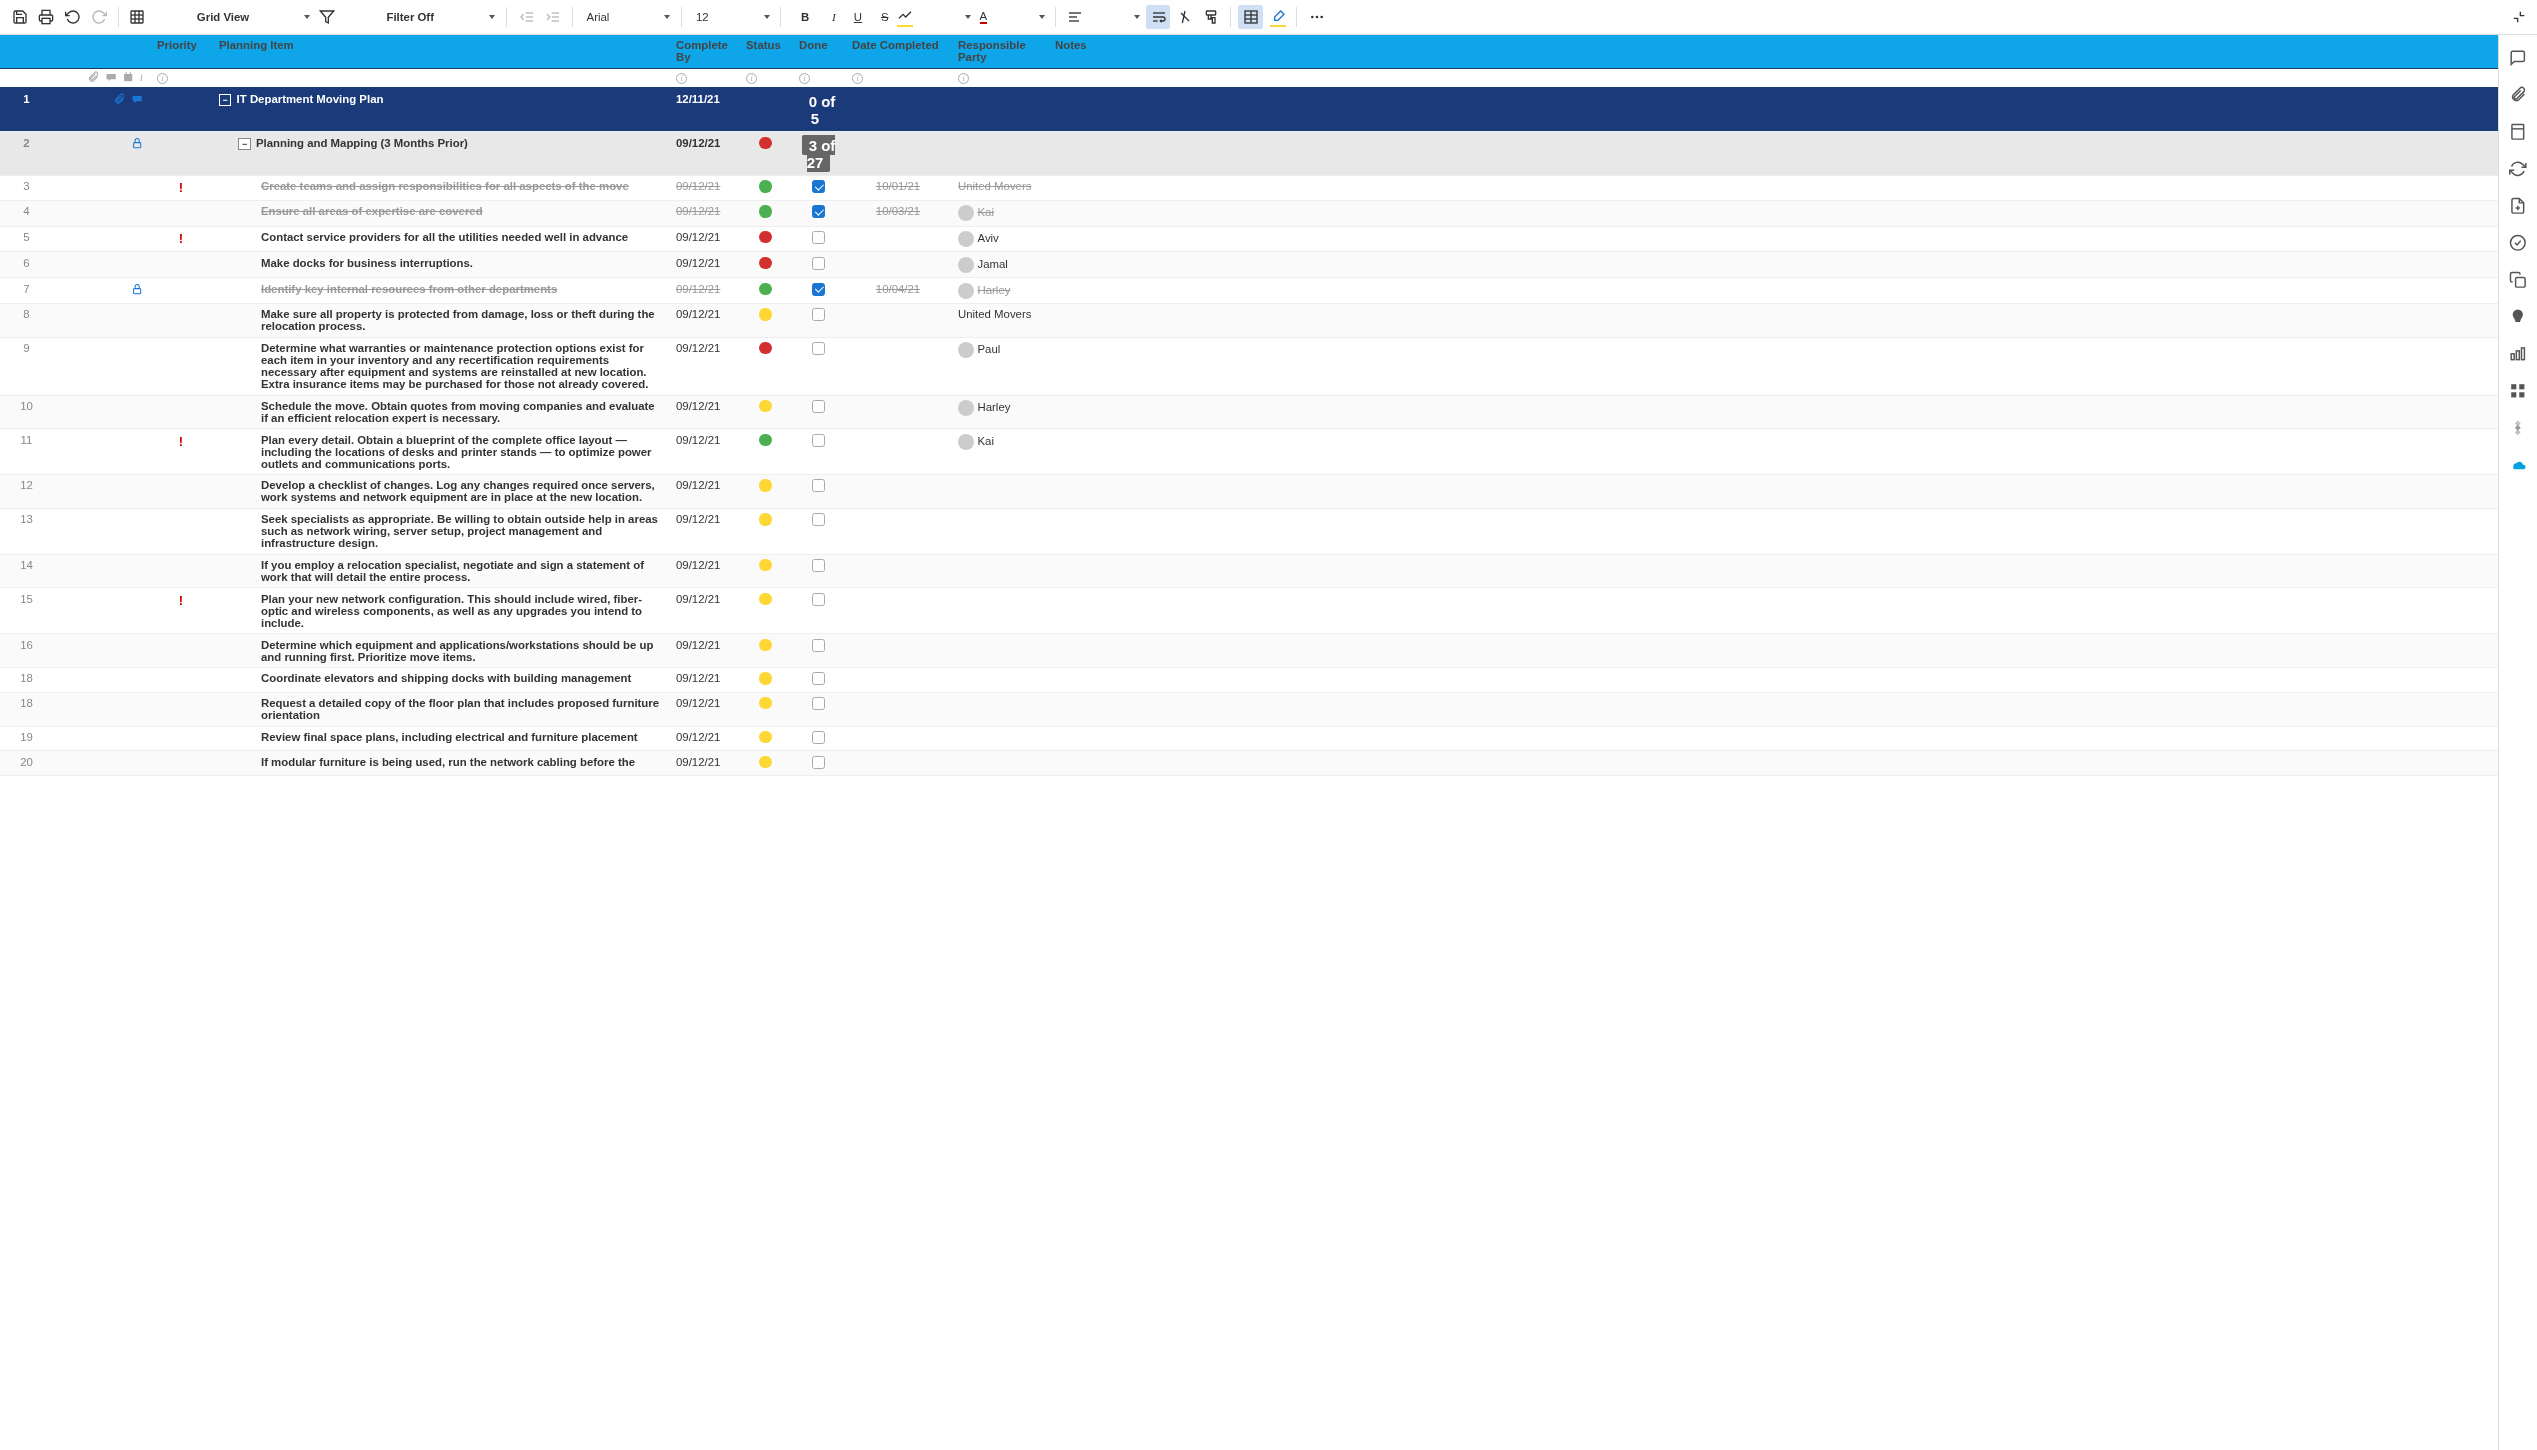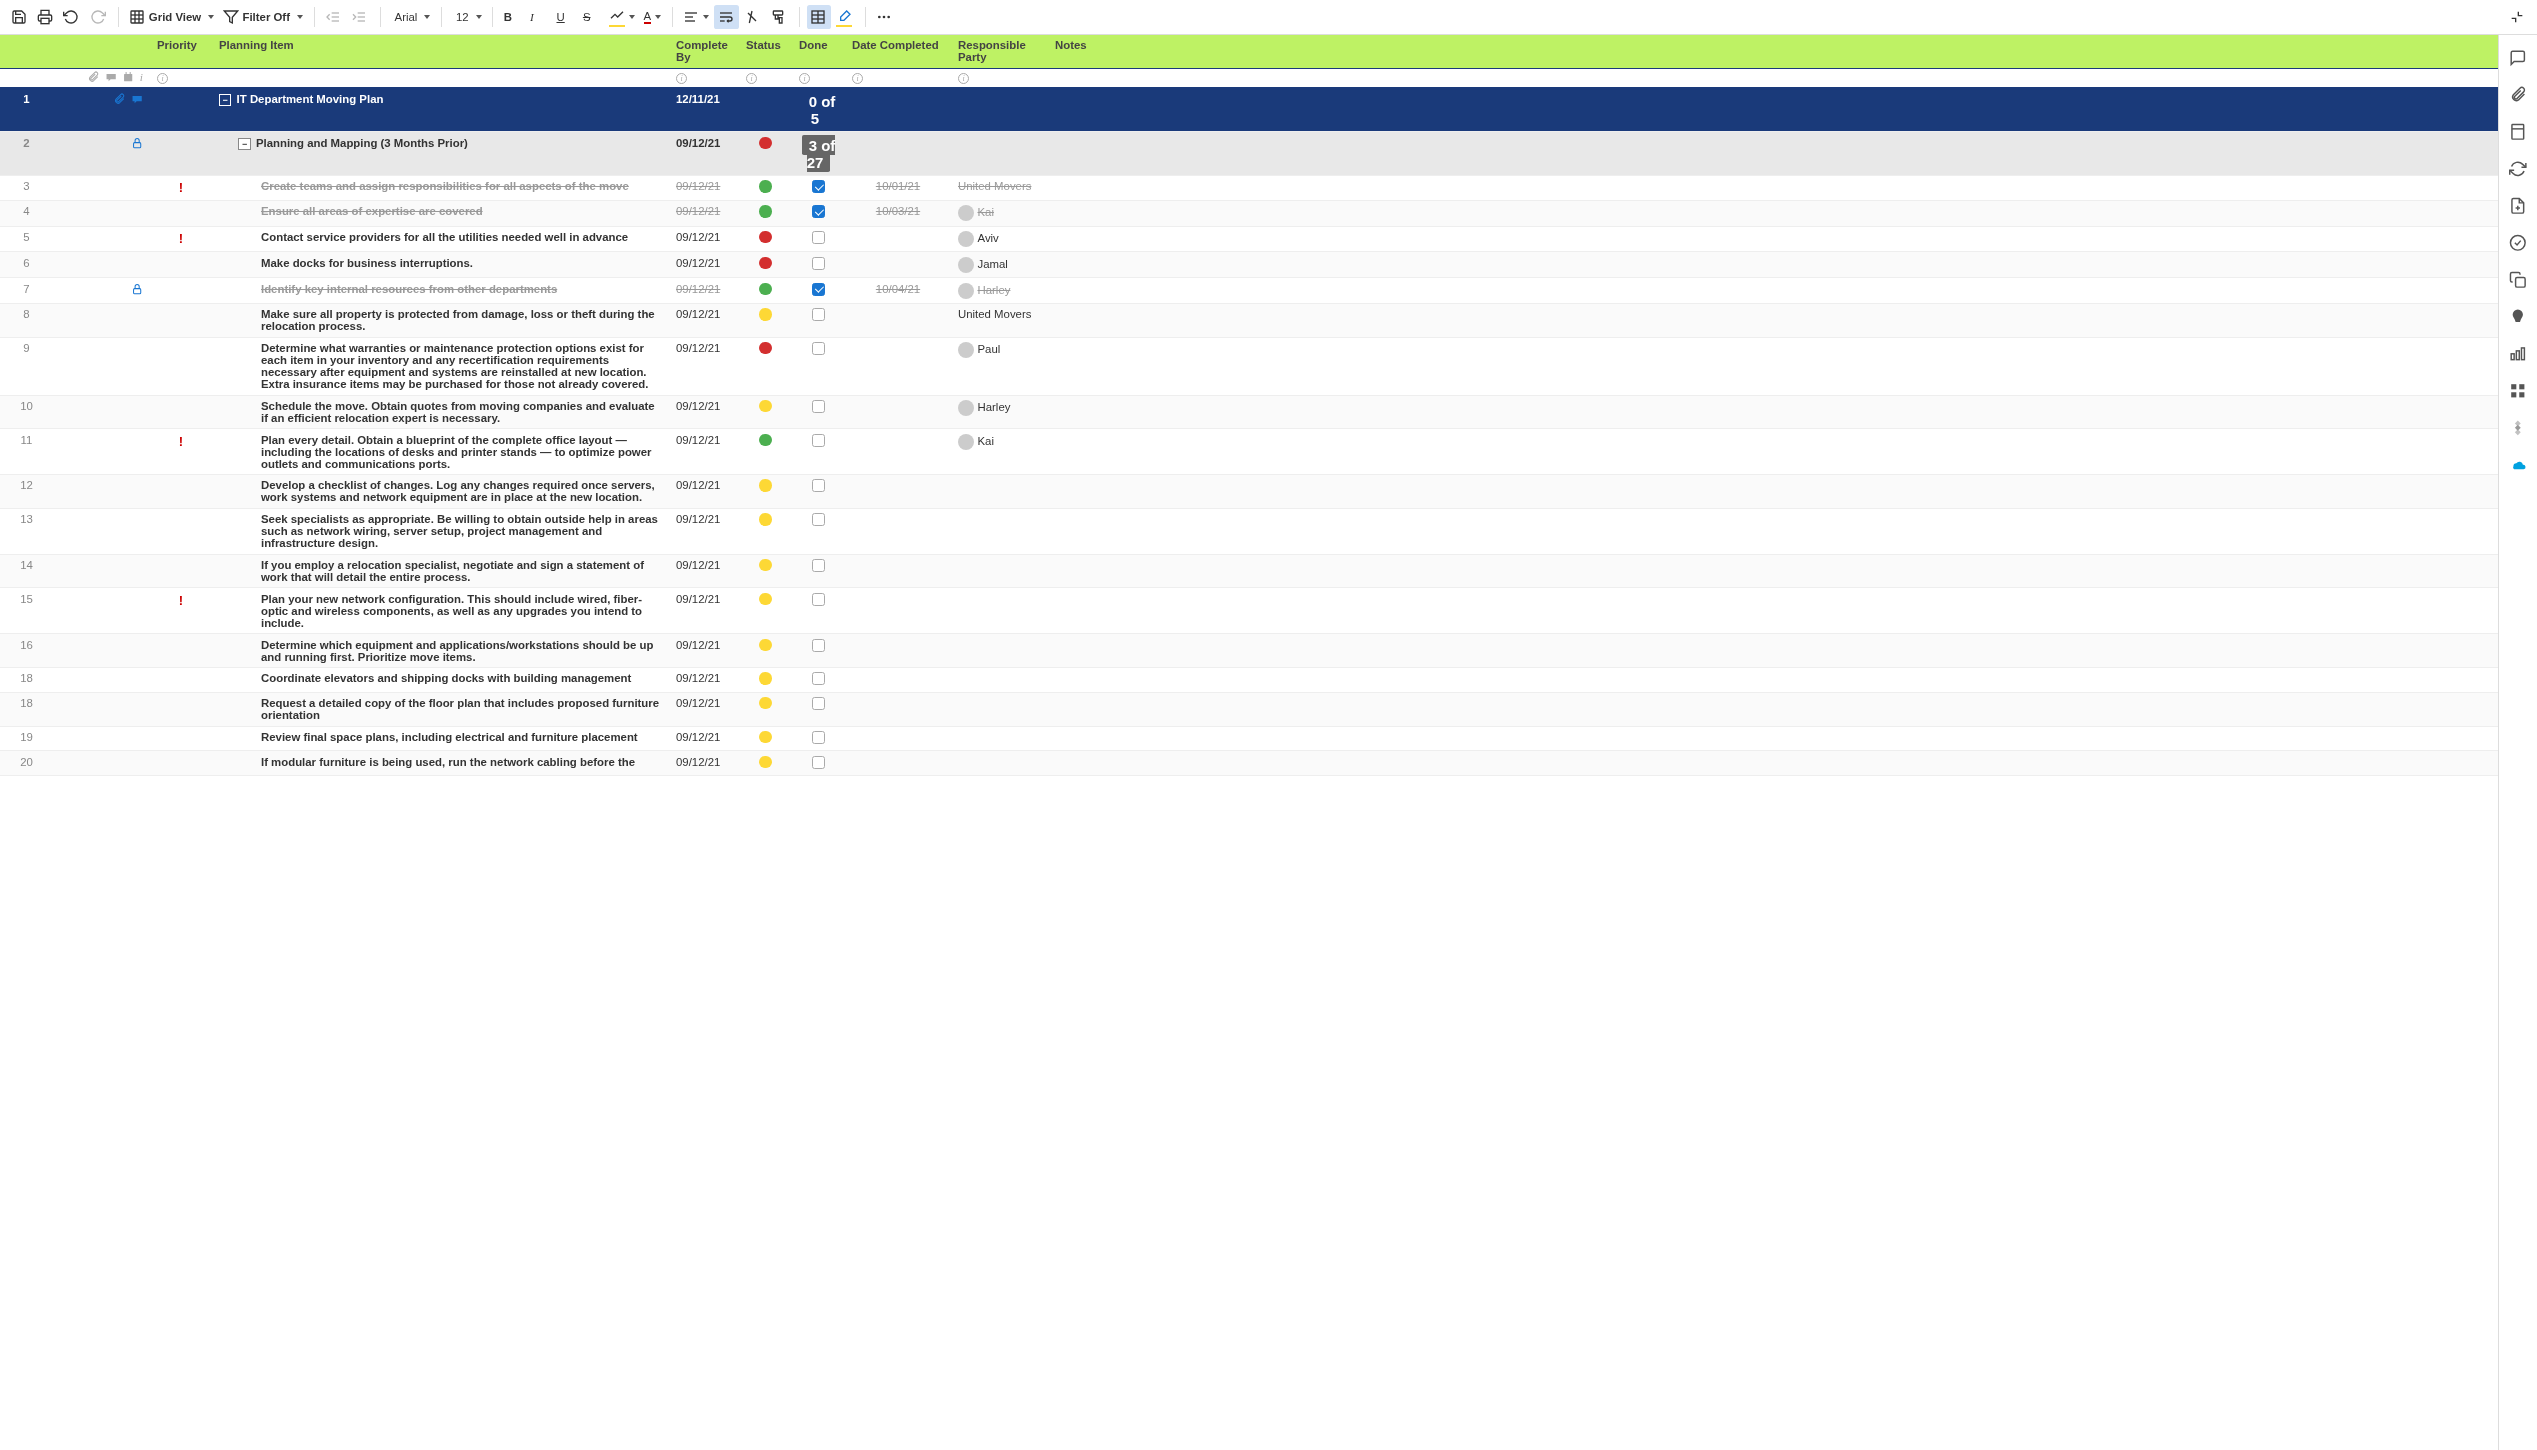--- a/index.html
+++ b/index.html
@@ -1,32 +1,32 @@
 <!DOCTYPE html>
 <html style="font-size:14px"><head>
 <meta charset="utf-8">
 <style>
 * { box-sizing: border-box; margin: 0; padding: 0; }
 body { font-family: Arial, sans-serif; font-size: 11.4px; color: #333; background: #fff; }
 .toolbar { display: flex; align-items: center; height: 35px; border-bottom: 0.9px solid #ddd; padding: 0 7px; gap: 1.8px; }
 .toolbar .sep { width: 0.9px; height: 19.3px; background: #ddd; margin: 0 5.3px; }
-.tb-btn { display: inline-flex; align-items: center; justify-content: space-between; min-width: 24.6px; height: 24.6px; border-radius: 2.6px; cursor: pointer; padding: 0 3.5px; }
+.tb-btn { display: inline-flex; align-items: center; justify-content: flex-end; min-width: 24.6px; height: 24.6px; border-radius: 2.6px; cursor: pointer; padding: 0 3.5px; gap: 48px; }
 .tb-btn.active { background: #cfe0f5; }
 .tb-btn svg { width: 16px; height: 16px; }
 .tb-text { font-size: 11.4px; font-weight: bold; margin: 0 3.5px; }
 .tb-caret { display: inline-block; width: 0; height: 0; border-left: 3.5px solid transparent; border-right: 3.5px solid transparent; border-top: 4.4px solid #555; margin-left: 3.5px; }
 .tb-btn.disabled { opacity: 0.35; cursor: default; }
 .main { display: flex; height: calc(100vh - 35px); }
 .grid-area { flex: 1; overflow: auto; position: relative; }
 .right-rail { width: 39px; border-left: 0.9px solid #ddd; display: flex; flex-direction: column; align-items: center; gap: 16px; padding-top: 12.3px; }
 .right-rail .rr-btn { width: 21px; height: 21px; display: flex; align-items: center; justify-content: center; cursor: pointer; color: #555; }
 .right-rail .rr-btn svg { width: 17.6px; height: 17.6px; }
 table { border-collapse: collapse; width: 100%; table-layout: fixed; }
 th, td { text-align: left; vertical-align: top; padding: 4.4px 7px; font-size: 11.4px; }
-thead th { font-weight: bold; color: #444; border-bottom: 1.8px solid #1a3a7a; background: #bef264; }
+thead th { font-weight: bold; color: #444; border-bottom: 1.8px solid #1a3a7a; background: #0ea5e9; }
 .subhdr-row td { background: #fff; border-bottom: 1.8px solid #1a3a7a; padding-top: 1.8px; padding-bottom: 3.5px; }
 .col-num { width: 53px; text-align: center; color: #888; }
 .col-iconcell { width: 97px; }
 .col-priority { width: 62px; text-align: center; }
 .col-item { width: 457px; font-weight: bold; }
 .col-complete { width: 70px; }
 .col-status { width: 53px; text-align: center; }
 .col-done { width: 53px; text-align: center; }
 .col-datecomp { width: 106px; text-align: center; }
 .col-party { width: 97px; }

